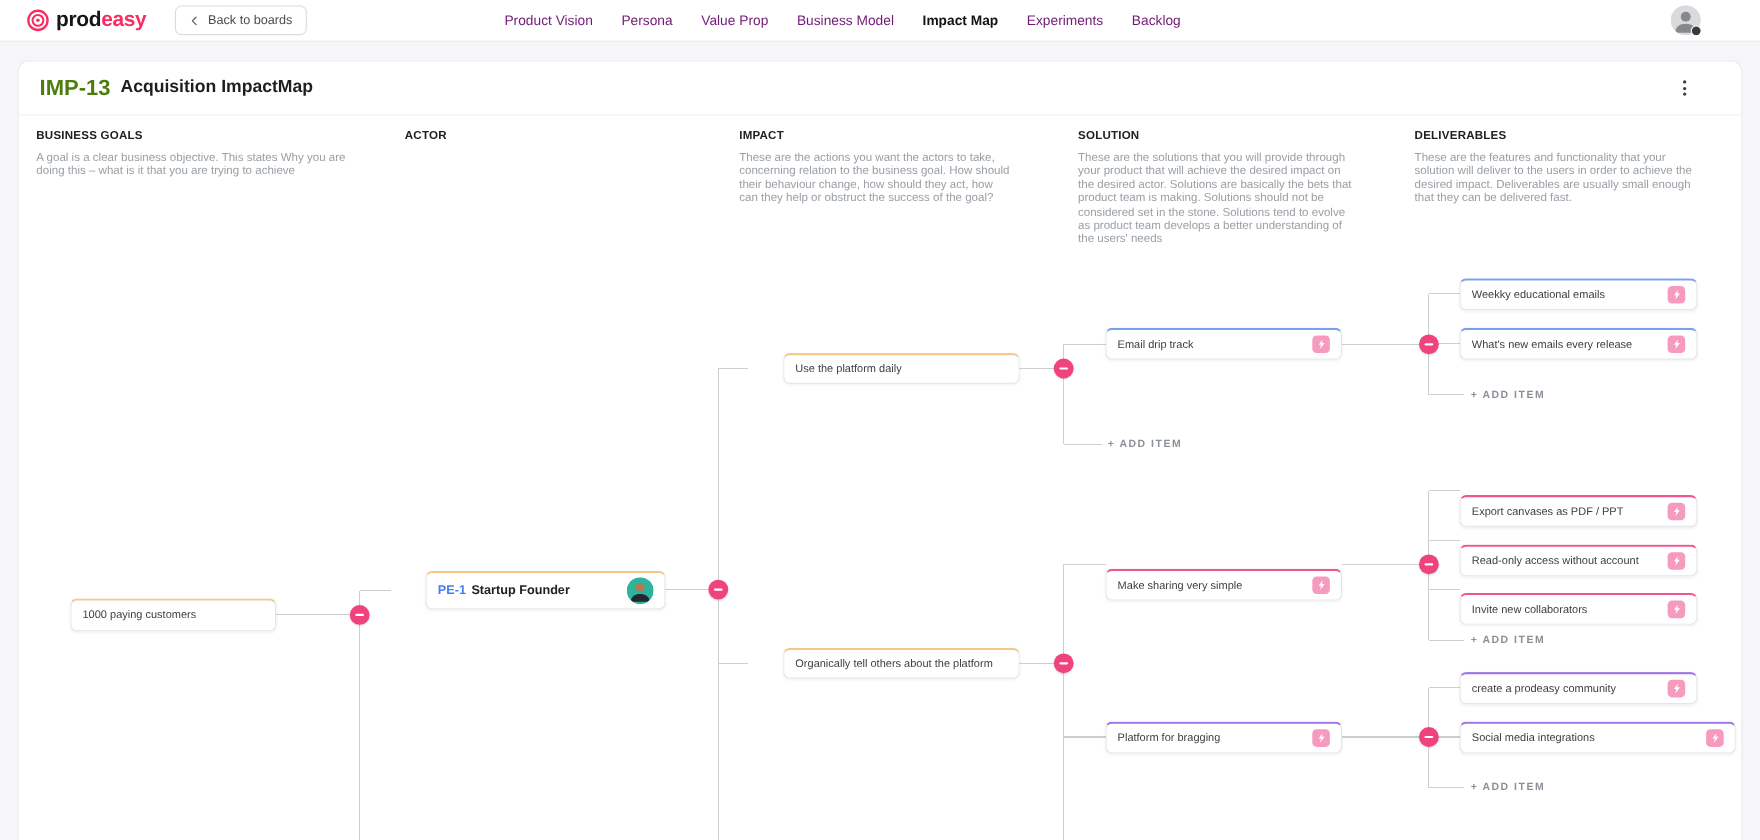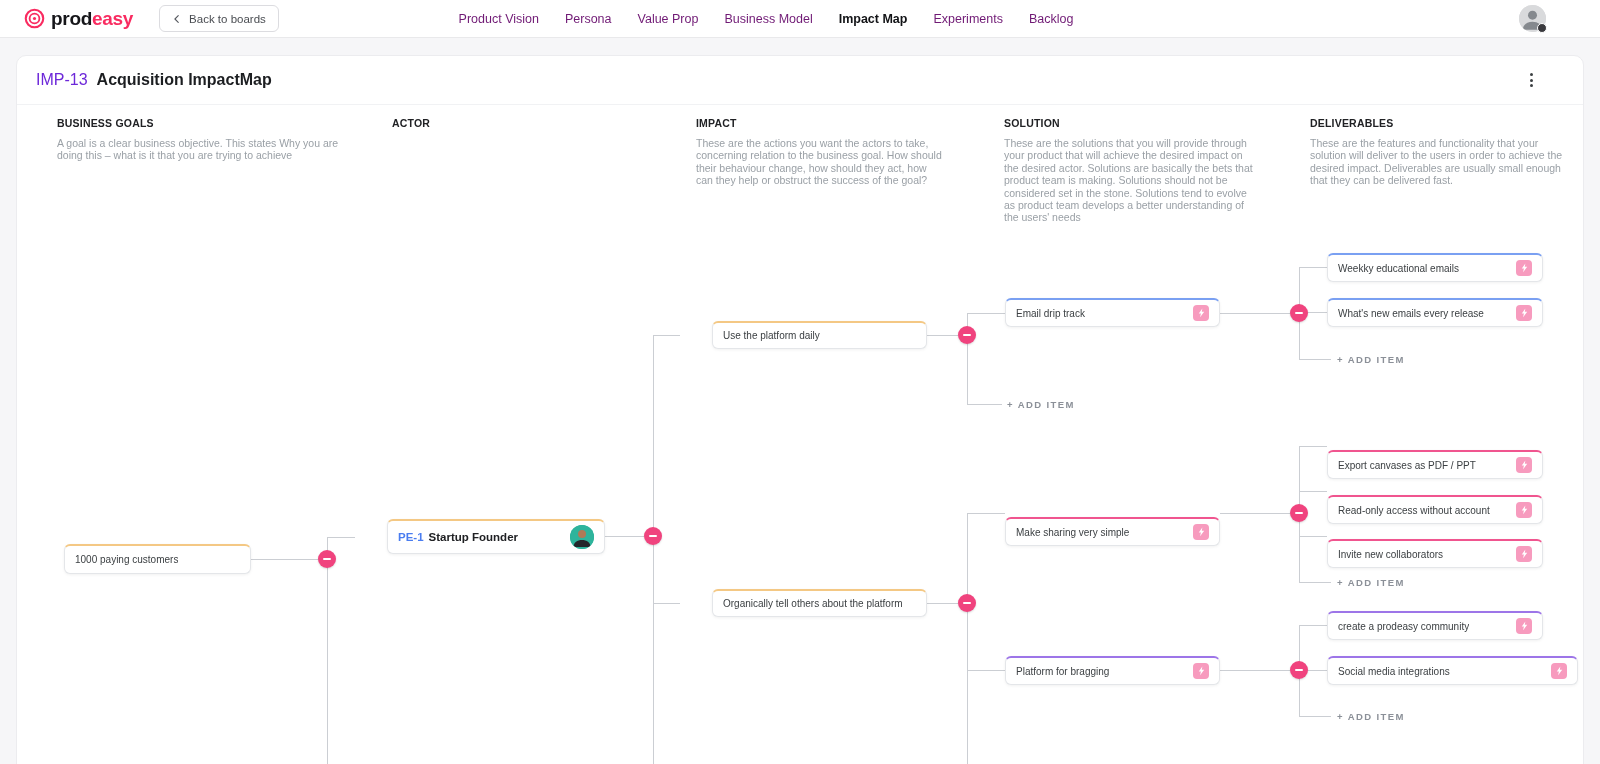--- a/index.html
+++ b/index.html
@@ -40,29 +40,29 @@
   }
   
   .board-card{
     position:absolute;left:16px;top:55px;width:1566px;height:730px;
     background:#fff;border:1px solid #ececef;border-radius:10px;z-index:1;
   }
   .title-row{
     height:48px;display:flex;align-items:center;
     padding-left:19px;border-bottom:1px solid #f1f2f4;
   }
-  .board-id{font-size:16px;font-weight:400;color:#6d28d9;margin-right:9px;}
+  .board-id{font-size:20px;font-weight:700;color:#4d7c0f;margin-right:9px;}
   .board-title{font-size:16px;font-weight:700;color:#1c1e21;margin:0;}
   .kebab{
     margin-left:auto;margin-right:44px;background:none;border:none;cursor:pointer;
     display:flex;flex-direction:column;gap:2.5px;padding:6px;
   }
   .kebab .dot{width:3px;height:3px;border-radius:50%;background:#3c4043;}
   
-  .col{position:absolute;top:117px;z-index:2;margin-left:24px;}
+  .col{position:absolute;top:117px;z-index:2;}
   .col h2{
     margin:0 0 8px 0;font-size:10.5px;font-weight:700;color:#202124;letter-spacing:.2px;
   }
   .col p{margin:0;font-size:10.5px;line-height:1.18;color:#9aa0a6;}
   .col-1{left:33px;width:300px;}
   .col-2{left:368px;width:258px;}
   .col-3{left:672px;width:250px;}
   .col-4{left:980px;width:252px;}
   .col-5{left:1286px;width:262px;}
   

